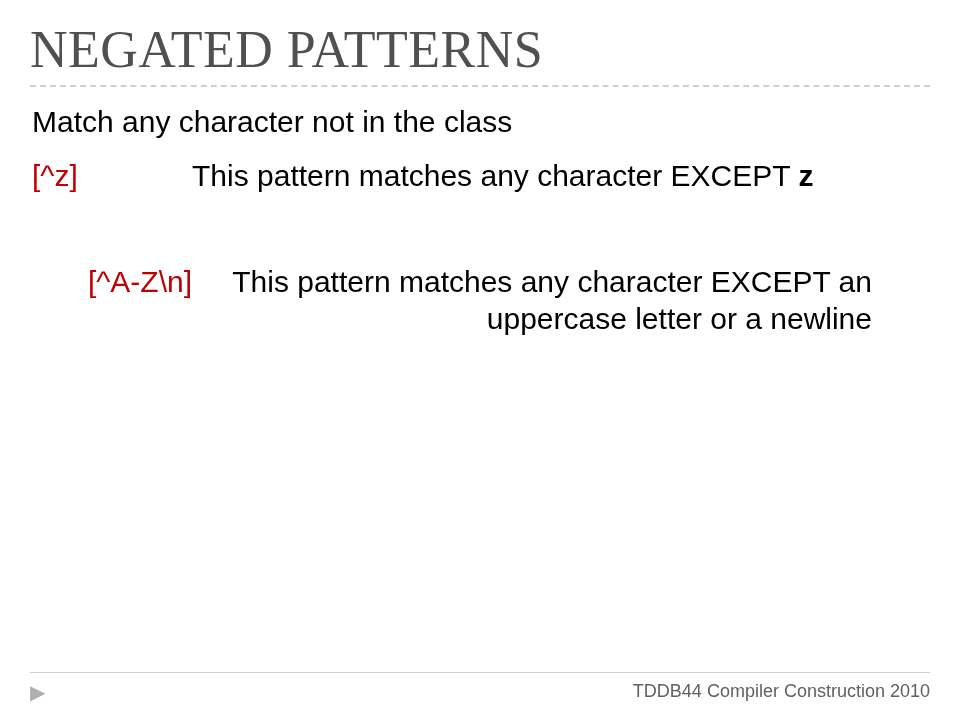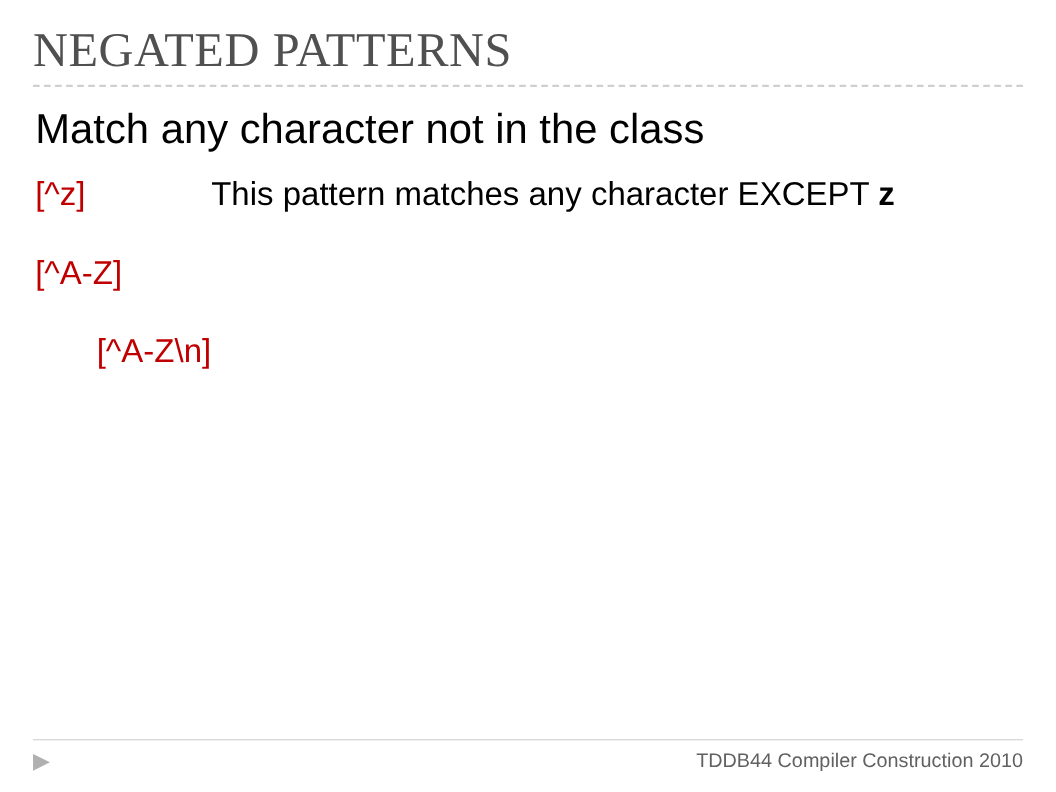--- a/index.html
+++ b/index.html
@@ -14,34 +14,34 @@
   }
   .slide {
     position: relative;
     width: 960px;
     height: 720px;
     box-sizing: border-box;
     padding: 20px 30px 0 30px;
   }
   .title {
     font-family: "Times New Roman", Times, serif;
-    font-size: 44px;
+    font-size: 52px;
     color: #505050;
     letter-spacing: 0.5px;
     margin: 0 0 6px 0;
     font-weight: normal;
   }
   .dashed-rule {
     border: none;
     border-top: 2px dashed #cfcfcf;
     margin: 0 0 18px 0;
     width: 100%;
   }
   .intro {
-    font-size: 38px;
+    font-size: 30px;
     margin: 0 0 18px 2px;
   }
   .rows {
     margin-left: 2px;
   }
   .row {
     display: flex;
     align-items: flex-start;
     font-size: 30px;
     line-height: 1.25;
@@ -108,25 +108,27 @@
   <div class="rows">
 
     <div class="row">
       <div class="pattern">[^z]</div>
       <div class="desc">
         <span>This pattern matches any character </span><span class="except">EXCEPT</span><span> </span><span class="bold">z</span><span></span>
       </div>
     </div>
 
     <div class="row">
-      <div class="pattern">[^A-Z]</div>
     </div>
 
     <div class="row">
       <div class="pattern">[^A-Z\n]</div>
+      <div class="desc">
+        <span>This pattern matches any character </span><span class="except">EXCEPT</span><span> an uppercase letter or a newline</span><span class="bold"></span><span></span>
+      </div>
     </div>
 
   </div>
 
   <div class="footer">
     <hr class="footer-rule">
     <div class="footer-inner">
       <span class="arrow">▶</span>
       <span class="footer-text">TDDB44 Compiler Construction 2010</span>
     </div>

